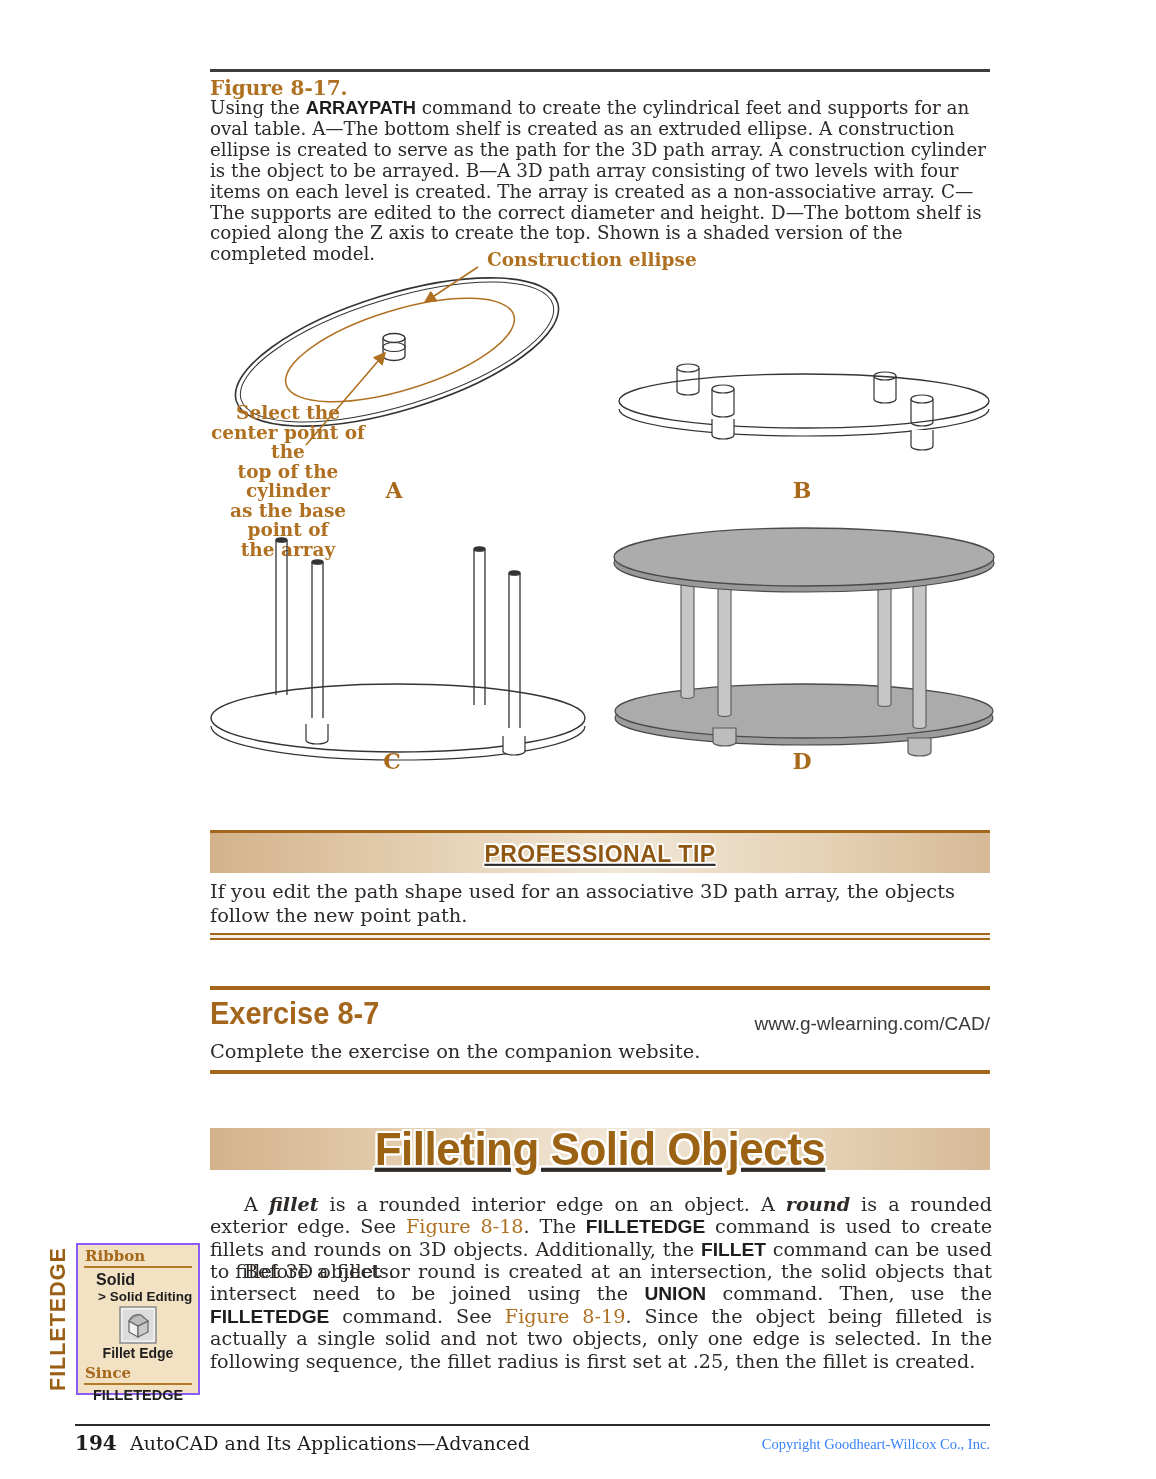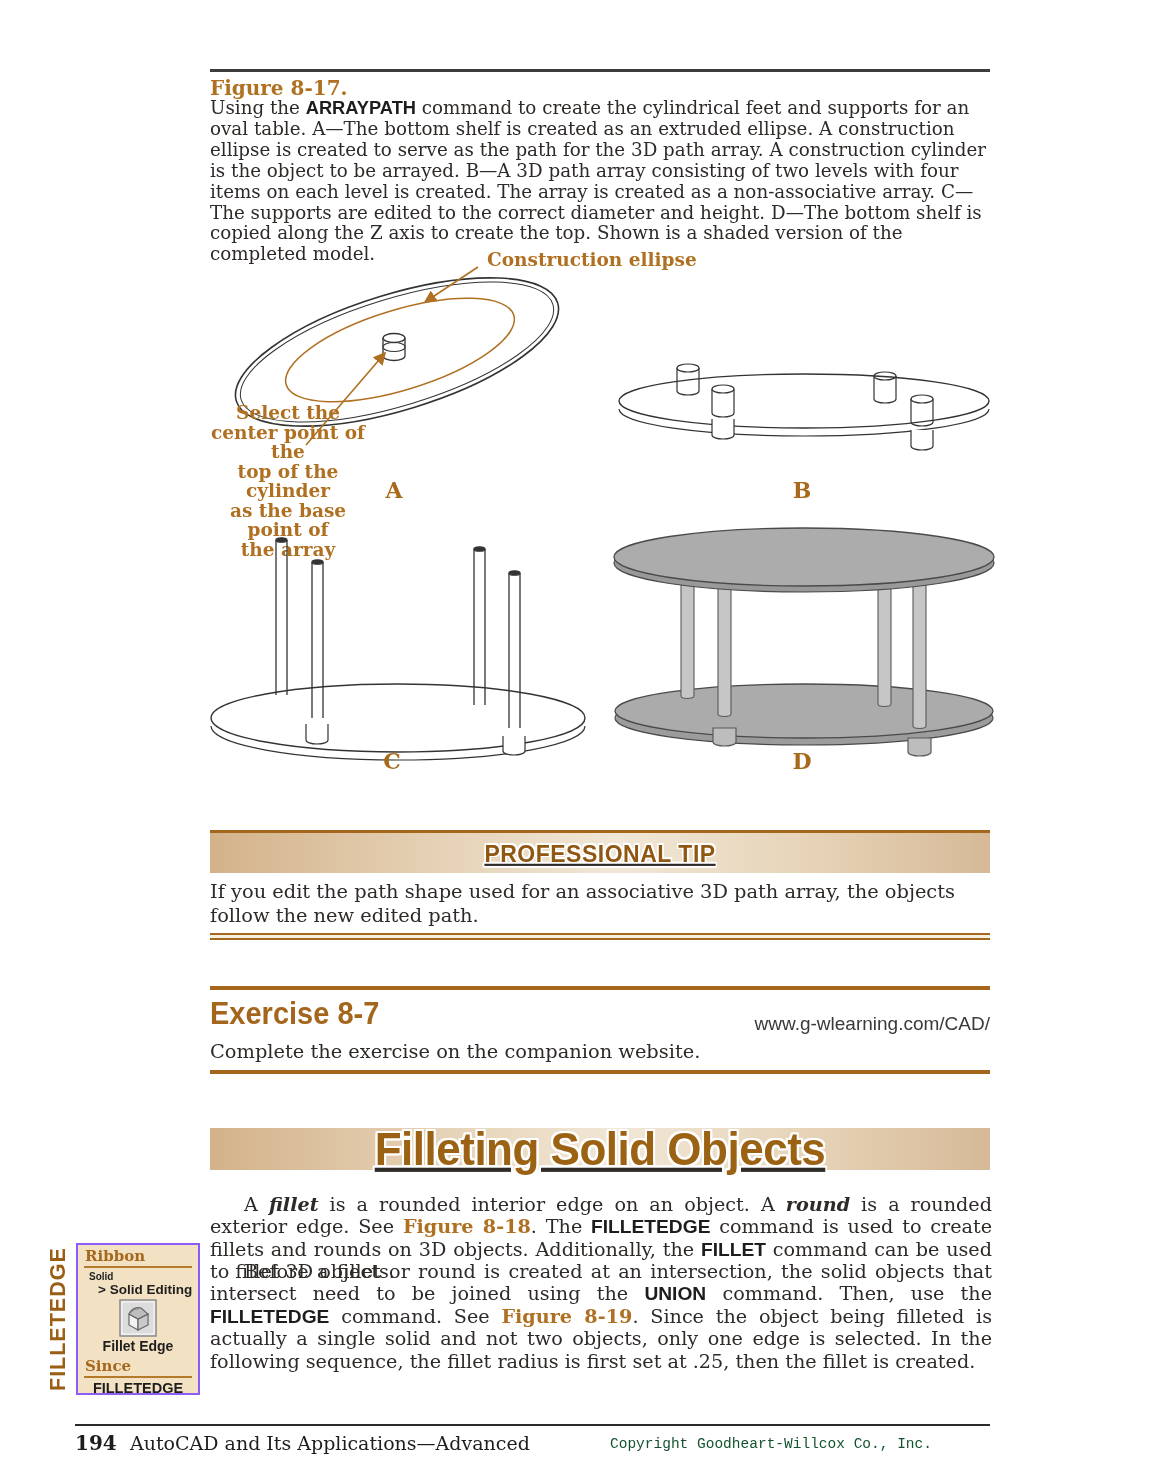--- a/index.html
+++ b/index.html
@@ -11,21 +11,21 @@
   .rule-dark{background:#3d3d3d;height:3px;}
   .rule-brown{background:#a5671c;height:4px;}
   .rule-double{height:3px;border-top:2px solid #a5671c;border-bottom:2px solid #a5671c;background:#f7efe2;}
   .rule-footer{background:#2b2b2b;height:2px;}
 
   
   .fig-label{font-weight:bold;font-size:20px;color:#b07021;}
   .caption{width:782px;font-size:18.3px;line-height:20.9px;color:#2e2a28;}
   .cmd{font-family:"Liberation Sans",sans-serif;font-weight:bold;color:#1d1d1d;}
   .bi{font-weight:bold;font-style:italic;}
-  .fig{font-weight:bold;color:#b07021;}
+  .fig{font-weight:normal;color:#b07021;}
 
   
   .annot{color:#b07021;font-size:18.5px;line-height:19.5px;font-weight:bold;}
   .annot-center{text-align:center;white-space:pre-line;}
   .part-label{color:#a86a1a;font-weight:bold;font-size:22px;}
 
   
   .banner{background:linear-gradient(to right,#d3b28a 0%,#e3cdaf 25%,#f1e7d7 52%,#e6d2b6 78%,#d6b997 100%);text-decoration:underline;}
   .tip-banner{border-top:3px solid #a5671c;height:40px;display:flex;align-items:center;justify-content:center;}
   .tip-title{font-family:"Liberation Sans",sans-serif;font-weight:bold;font-size:23px;letter-spacing:.5px;
@@ -46,30 +46,30 @@
   .para.indent{text-indent:34px;}
 
   
   .v-cmd{display:flex;align-items:center;justify-content:center;
          font-family:"Liberation Sans",sans-serif;font-weight:bold;font-size:21.5px;letter-spacing:1px;color:#9a5e14;
          writing-mode:vertical-rl;transform:rotate(180deg);}
   .ribbon-box{width:124px;background:#f2e1c3;border:2px solid #8b5cf6;box-sizing:border-box;
               font-family:"Liberation Sans",sans-serif;}
   .rb-head{font-family:"DejaVu Serif",serif;font-weight:bold;font-size:15px;color:#a5681c;padding:2px 7px 0 7px;}
   .rb-hr{height:2px;background:#b5792a;margin:1px 6px 2px 6px;}
-  .rb-path1{font-weight:bold;font-size:10px;color:#1e1e1e;padding:1px 0 0 11px;}
+  .rb-path1{font-weight:bold;font-size:16px;color:#1e1e1e;padding:1px 0 0 18px;}
   .rb-path2{font-weight:bold;font-size:13.5px;color:#1e1e1e;padding:0 0 1px 20px;}
   .rb-icon{width:38px;height:38px;margin:1px auto 0 auto;display:block;}
   .rb-tool{font-weight:bold;font-size:14px;color:#1e1e1e;text-align:center;padding:1px 0 1px 0;}
   .rb-type{font-weight:bold;font-size:14.5px;color:#1e1e1e;text-align:center;padding:0 0 3px 0;}
 
   
   .pg-num{font-weight:bold;font-size:20px;color:#1d1d1d;}
   .book{font-size:19px;color:#1d1d1d;}
-  .copy{font-family:Liberation Mono, monospace;font-size:14.5px;color:#14532d;text-align:left;}
+  .copy{font-family:Liberation Serif, serif;font-size:14.5px;color:#3b82f6;text-align:right;}
 
   svg{display:block;}
 </style>
 </head>
 <body>
 
 <div id="page">
 
   <div class="abs rule-dark" style="left:210px;top:69px;width:780px;"></div>
   <div class="abs fig-label" style="left:210px;top:76px;">Figure 8-17.</div>
@@ -166,21 +166,21 @@
     <g>
       <ellipse cx="194" cy="47" rx="190" ry="29" fill="#999999" stroke="#4a4a4a" stroke-width="1.2"></ellipse>
       <ellipse cx="194" cy="41" rx="190" ry="29" fill="#acacac" stroke="#4a4a4a" stroke-width="1.3"></ellipse>
     </g>
   </svg>
   <div class="abs part-label" style="left:788px;top:748px;width:28px;text-align:center;">D</div>
 
   <div class="abs banner tip-banner" style="left:210px;top:830px;width:780px;">
     <span class="tip-title">PROFESSIONAL TIP</span>
   </div>
-  <div class="abs body-text" style="left:210px;top:880px;">If you edit the path shape used for an associative 3D path array, the objects follow the new edited path.</div>
+  <div class="abs body-text" style="left:210px;top:880px;">If you edit the path shape used for an associative 3D path array, the objects follow the new point path.</div>
   <div class="abs rule-double" style="left:210px;top:933px;width:780px;"></div>
 
   <div class="abs rule-brown" style="left:210px;top:986px;width:780px;"></div>
   <div class="abs" style="left:210px;top:998px;width:780px;height:34px;">
     <span class="ex-title abs" style="left:0;top:0;">Exercise 8-7</span>
     <span class="ex-url abs" style="right:0;top:8px;">www.g-wlearning.com/CAD/</span>
   </div>
   <div class="abs body-text" style="left:210px;top:1040px;">Complete the exercise on the companion website.</div>
   <div class="abs rule-brown" style="left:210px;top:1070px;width:780px;"></div>
 

